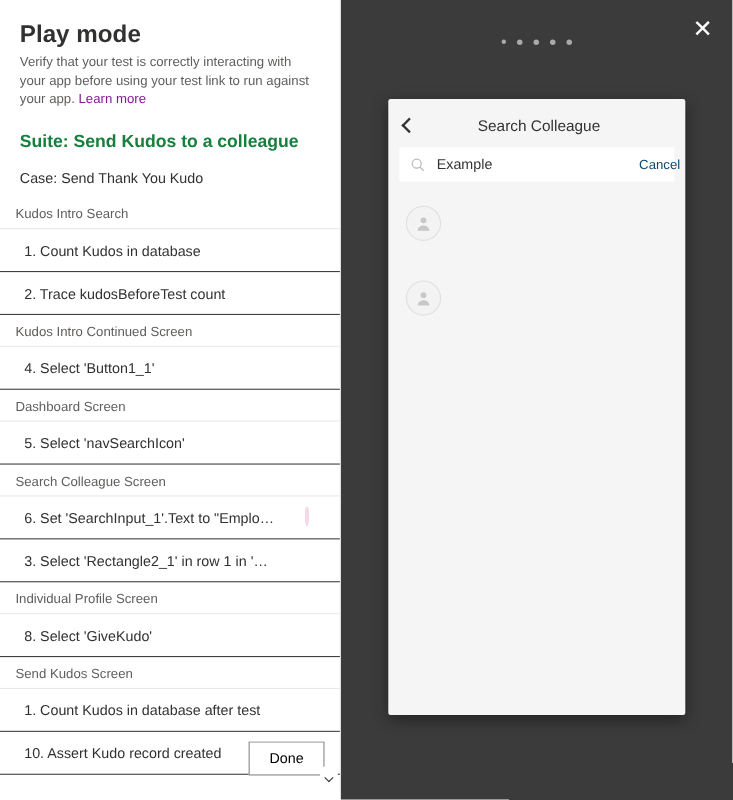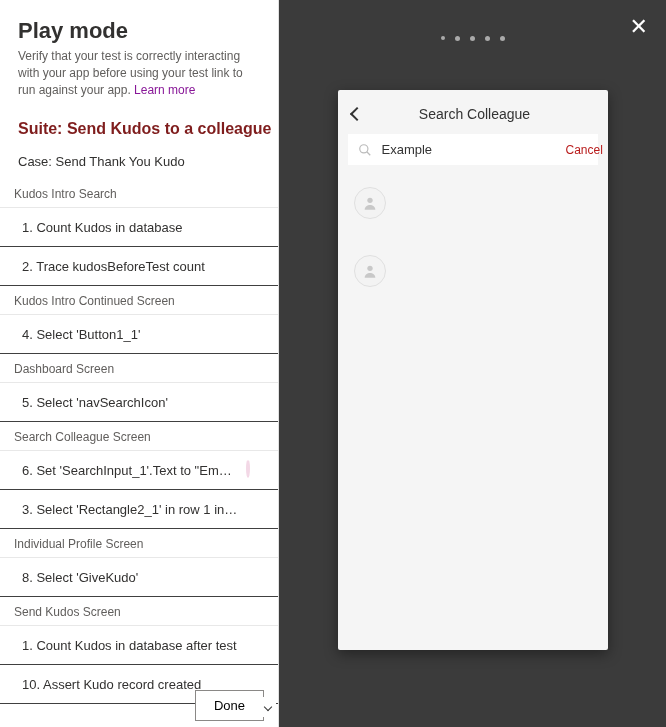--- a/index.html
+++ b/index.html
@@ -5,21 +5,21 @@
     * { box-sizing: border-box; margin: 0; padding: 0; }
     body {
       font-family: 'Segoe UI', Tahoma, sans-serif;
       background: #fff;
       display: flex;
       width: 666px;
       height: 727px;
       overflow: hidden;
     }
     .left-panel {
-      width: 279px;
+      width: 310px;
       height: 100%;
       border-right: 1px solid #e1e1e1;
       display: flex;
       flex-direction: column;
       position: relative;
     }
     .left-header {
       padding: 18px 18px 8px 18px;
     }
     .title {
@@ -38,21 +38,21 @@
       text-decoration: none;
     }
     .scroll-area {
       flex: 1;
       overflow-y: auto;
       padding: 0 0 60px 0;
     }
     .suite-title {
       font-size: 16px;
       font-weight: 600;
-      color: #7f1d1d;
+      color: #15803d;
       padding: 14px 2px 10px 18px;
     }
     .case-title {
       font-size: 13px;
       color: #323130;
       padding: 6px 27px 10px 18px;
     }
     .screen-header {
       font-size: 12px;
       color: #605e5c;
@@ -98,21 +98,21 @@
       transform: rotate(45deg);
     }
     .spinner {
       width: 16px; height: 16px;
       border: 2px solid #f3d8e6;
       border-top-color: transparent;
       border-radius: 50%;
     }
     .done-footer {
       position: absolute;
-      bottom: 6px;
+      bottom: 22px;
       right: 14px;
     }
     .done-btn {
       padding: 7px 18px;
       font-size: 13px;
       background: #fff;
       border: 1px solid #8a8886;
       cursor: pointer;
     }
     
@@ -191,21 +191,21 @@
     }
     .search-input {
       flex: 1;
       border: none;
       outline: none;
       font-size: 13px;
       color: #333;
       background: transparent;
     }
     .cancel-link {
-      color: #b91c1c;
+      color: #0c4a6e;
       font-size: 12px;
       margin-left: 8px;
       cursor: pointer;
     }
     .result-row {
       padding: 8px 6px;
       margin-bottom: 20px;
     }
     .avatar {
       width: 32px; height: 32px;

